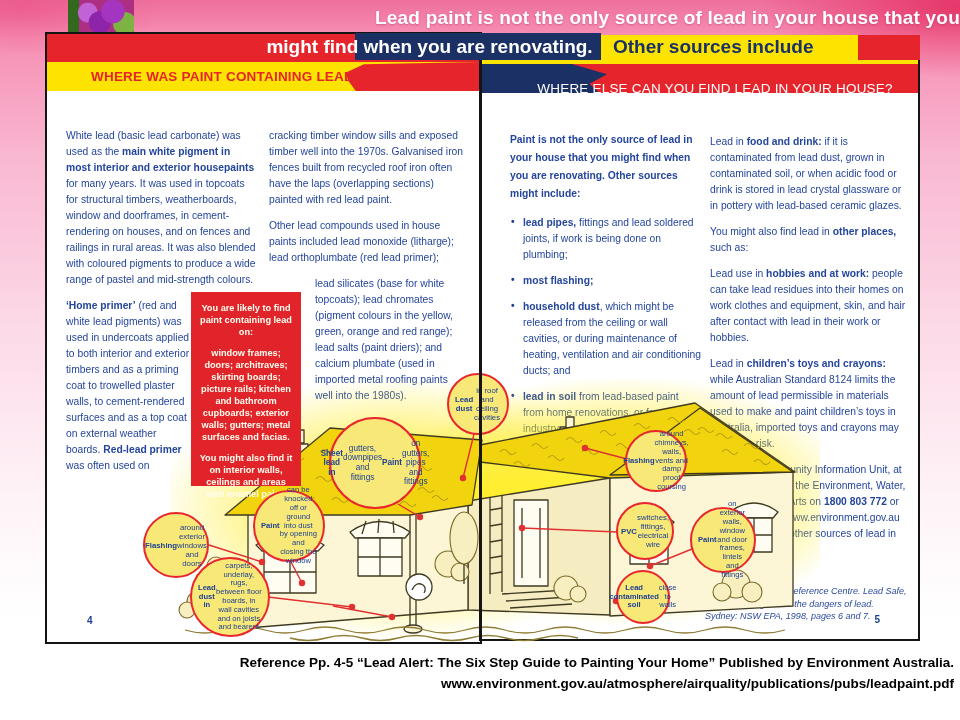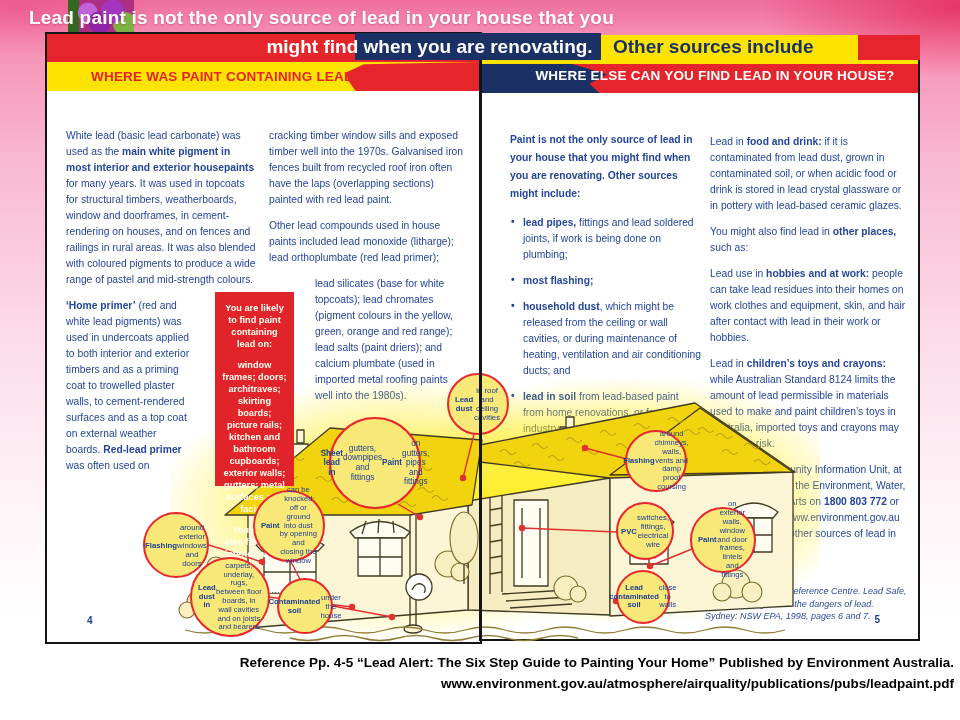--- a/index.html
+++ b/index.html
@@ -22,39 +22,39 @@
   .right-page{left:482px;top:45px;width:438px;height:596px;border-left:none;}
   .lp-strip{position:absolute;left:0;top:0;right:0;height:28px;background:#e5252b;}
   .lp-band{position:absolute;left:0;top:28px;right:0;height:29px;background:#fce300;}
   .lp-swipe{position:absolute;right:0;top:0;width:135px;height:100%;background:#e5252b;
     clip-path:polygon(0 38%,14% 8%,100% 0,100% 100%,8% 100%,3% 68%);}
   .lp-header{position:absolute;left:44px;top:7px;font-size:13.5px;font-weight:bold;color:#e5252b;letter-spacing:.2px;}
   .rp-strip{position:absolute;left:0;top:0;right:0;height:17px;background:#fce300;}
   .rp-band{position:absolute;left:0;top:17px;right:0;height:29px;background:#e5252b;}
   .rp-swipe{position:absolute;left:0;top:0;width:125px;height:100%;background:#1b3166;
     clip-path:polygon(0 0,72% 0,100% 35%,86% 68%,94% 100%,0 100%);}
-  .rp-header{position:absolute;left:30px;right:0;top:4px;text-align:center;font-size:13.5px;font-weight:bold;color:#fff;letter-spacing:.2px;}
+  .rp-header{position:absolute;left:30px;right:0;top:17px;text-align:center;font-size:13.5px;font-weight:normal;color:#fff;letter-spacing:.2px;}
   
   .col p{margin:0 0 10px;font-size:10.3px;line-height:16px;color:#24459c;}
   .b{font-weight:bold;}
   .lp-col1{position:absolute;left:19px;top:94px;width:190px;}
   .lp-col1 .narrow{width:124px;}
   .lp-col2{position:absolute;left:222px;top:94px;width:198px;}
   .lp-col2 .indent{width:150px;margin-left:46px;}
   .rp-col1{position:absolute;left:28px;top:84px;width:192px;}
   .rp-col1 .intro{font-weight:bold;line-height:18px;margin-bottom:12px;}
   .bullet{position:relative;padding-left:13px;margin-bottom:10px;font-size:10.3px;line-height:16px;color:#24459c;}
   .bullet::before{content:"\2022";position:absolute;left:1px;top:-1px;color:#1c3f94;font-weight:bold;}
   .rp-col2{position:absolute;left:228px;top:87px;width:196px;}
   .source{position:absolute;left:223px;top:538px;width:202px;font-size:9px;font-style:italic;color:#2a4a9c;line-height:12.5px;}
   .pagenum{position:absolute;font-size:10px;font-weight:bold;color:#1c3f94;}
   .pn4{left:40px;bottom:16px;}
   .pn5{right:38px;bottom:14px;}
   
-  .lead-box{position:absolute;left:215px;top:292px;width:79px;height:194px;background:#e02429;
+  .lead-box{position:absolute;left:191px;top:292px;width:110px;height:194px;background:#e02429;
     color:#fffdf0;text-align:center;box-sizing:border-box;padding:10px 7px;}
   .lead-box p{margin:0 0 9px;font-size:9.2px;font-weight:bold;line-height:12px;}
   
   .house{position:absolute;left:170px;top:380px;width:650px;height:265px;pointer-events:none;}
   
   .callout{position:absolute;background:#f8e878;border:2px solid #e8262d;border-radius:50%;
     display:flex;align-items:center;justify-content:center;text-align:center;
     color:#1c3f94;font-size:7.8px;line-height:9px;padding:6px;box-sizing:border-box;}
   .c1{left:143px;top:512px;width:66px;height:66px;}
   .c2{left:253px;top:490px;width:72px;height:72px;font-size:7.6px;line-height:8.8px;}
@@ -65,21 +65,21 @@
   .c7{left:625px;top:430px;width:62px;height:62px;font-size:7.6px;line-height:8.8px;}
   .c8{left:616px;top:502px;width:58px;height:58px;}
   .c9{left:690px;top:507px;width:66px;height:66px;font-size:7.6px;line-height:8.8px;}
   .c10{left:616px;top:570px;width:54px;height:54px;font-size:7.6px;line-height:8.8px;}
   
   .divider{position:absolute;left:479px;top:58px;width:3px;height:583px;background:#141414;}
   
   .patch-navy{position:absolute;left:355px;top:33px;width:246px;height:27px;background:#1b3166;}
   .patch-yellow{position:absolute;left:601px;top:35px;width:257px;height:25px;background:#fce300;}
   .patch-red{position:absolute;left:858px;top:35px;width:62px;height:25px;background:#e5252b;}
-  .title1{position:absolute;left:0;right:0;top:7px;text-align:left;color:#fff;font-weight:bold;
+  .title1{position:absolute;left:0;right:0;top:7px;text-align:right;color:#fff;font-weight:bold;
     font-size:19px;letter-spacing:.2px;text-shadow:0 1px 2px rgba(170,40,90,.4);padding-left:29px;}
   .title2{position:absolute;left:120px;width:840px;top:36px;text-align:center;font-weight:bold;font-size:19px;}
   .t-white{color:#fff;}
   .t-dark{color:#1b3166;margin-left:15px;}
   
   .caption{position:absolute;left:0;right:6px;top:652px;text-align:right;font-weight:bold;
     font-size:13.5px;color:#000;line-height:21px;}
 </style>
 </head>
 <body>
@@ -288,24 +288,20 @@
       <span> around exterior windows and doors</span>
     </div>
   <div class="callout c2">
       <span class="b">Paint</span>
       <span> can be knocked off or ground into dust by opening and closing the window</span>
     </div>
   <div class="callout c3">
       <span class="b">Lead dust in</span>
       <span> carpets, underlay, rugs, between floor boards, in wall cavities and on joists and bearers</span>
     </div>
-  <div class="callout c4">
-      <span class="b">Contaminated soil</span>
-      <span> under the house</span>
-    </div>
   <div class="callout c5">
       <span class="b">Sheet lead in</span>
       <span> gutters, downpipes and fittings</span>
       <br>
       <span class="b">Paint</span>
       <span> on gutters, pipes and fittings</span>
     </div>
   <div class="callout c6">
       <span class="b">Lead dust</span>
       <span> in roof and ceiling cavities</span>

